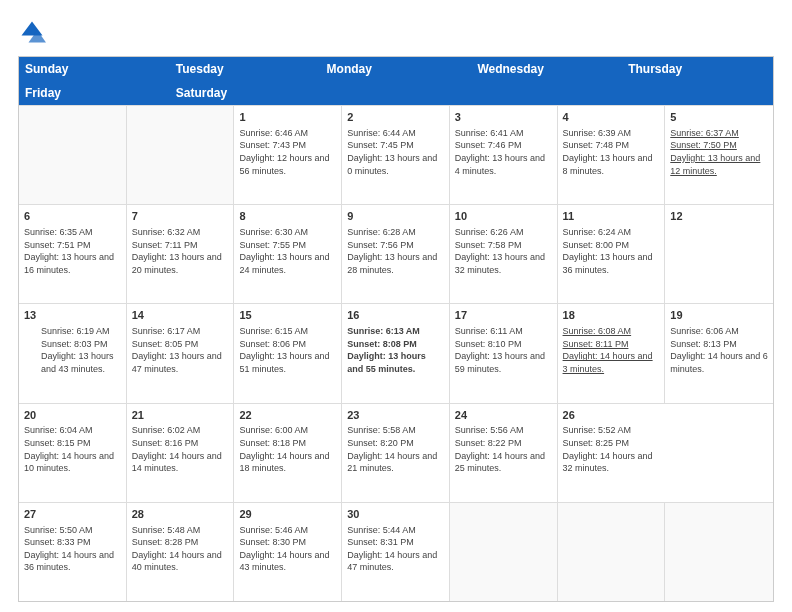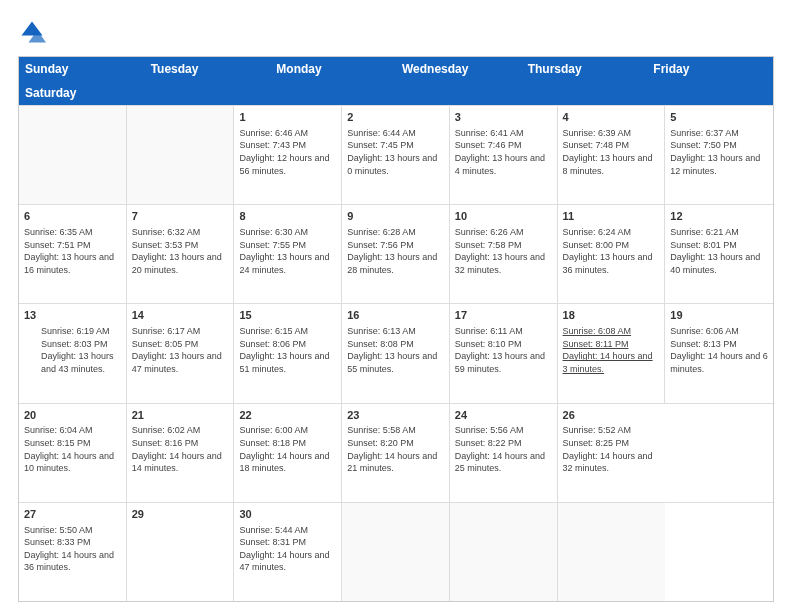--- a/index.html
+++ b/index.html
@@ -52,21 +52,21 @@
       color: #555;
     }
     .calendar {
       flex: 1;
       display: flex;
       flex-direction: column;
       border: 1px solid #ccc;
     }
     .cal-header {
       display: grid;
-      grid-template-columns: repeat(6, 1fr);
+      grid-template-columns: repeat(5, 1fr);
       background: #1565c0;
     }
     .cal-header-cell {
       color: white;
       font-size: 12px;
       font-weight: bold;
       padding: 5px 6px;
       text-align: left;
     }
     .cal-body {
@@ -161,36 +161,36 @@
 Daylight: 13 hours and 4 minutes.</div>
           </div>
           <div class="cal-cell">
             <span class="day-num">4</span>
             <div class="day-info" style="white-space: pre-line;">Sunrise: 6:39 AM
 Sunset: 7:48 PM
 Daylight: 13 hours and 8 minutes.</div>
           </div>
           <div class="cal-cell">
             <span class="day-num">5</span>
-            <div class="day-info" style="white-space: pre-line;">Sunrise: 6:37 AM
+            <div class="day-info" style="white-space: pre-line; text-decoration: underline;">Sunrise: 6:37 AM
 Sunset: 7:50 PM
 Daylight: 13 hours and 12 minutes.</div>
           </div>
         </div>
         <div class="cal-row">
           <div class="cal-cell">
             <span class="day-num">6</span>
             <div class="day-info" style="white-space: pre-line;">Sunrise: 6:35 AM
 Sunset: 7:51 PM
 Daylight: 13 hours and 16 minutes.</div>
           </div>
           <div class="cal-cell">
             <span class="day-num">7</span>
             <div class="day-info" style="white-space: pre-line;">Sunrise: 6:32 AM
-Sunset: 3:53 PM
+Sunset: 7:11 PM
 Daylight: 13 hours and 20 minutes.</div>
           </div>
           <div class="cal-cell">
             <span class="day-num">8</span>
             <div class="day-info" style="white-space: pre-line;">Sunrise: 6:30 AM
 Sunset: 7:55 PM
 Daylight: 13 hours and 24 minutes.</div>
           </div>
           <div class="cal-cell">
             <span class="day-num">9</span>
@@ -205,23 +205,20 @@
 Daylight: 13 hours and 32 minutes.</div>
           </div>
           <div class="cal-cell">
             <span class="day-num">11</span>
             <div class="day-info" style="white-space: pre-line;">Sunrise: 6:24 AM
 Sunset: 8:00 PM
 Daylight: 13 hours and 36 minutes.</div>
           </div>
           <div class="cal-cell">
             <span class="day-num">12</span>
-            <div class="day-info" style="white-space: pre-line;">Sunrise: 6:21 AM
-Sunset: 8:01 PM
-Daylight: 13 hours and 40 minutes.</div>
           </div>
         </div>
         <div class="cal-row">
           <div class="cal-cell">
             <span class="day-num">13</span>
             <div class="day-info" style="white-space: pre-line; margin-left: 17px;">Sunrise: 6:19 AM
 Sunset: 8:03 PM
 Daylight: 13 hours and 43 minutes.</div>
           </div>
           <div class="cal-cell">
@@ -231,21 +228,21 @@
 Daylight: 13 hours and 47 minutes.</div>
           </div>
           <div class="cal-cell">
             <span class="day-num">15</span>
             <div class="day-info" style="white-space: pre-line;">Sunrise: 6:15 AM
 Sunset: 8:06 PM
 Daylight: 13 hours and 51 minutes.</div>
           </div>
           <div class="cal-cell">
             <span class="day-num">16</span>
-            <div class="day-info" style="white-space: pre-line;">Sunrise: 6:13 AM
+            <div class="day-info" style="white-space: pre-line; font-weight: bold;">Sunrise: 6:13 AM
 Sunset: 8:08 PM
 Daylight: 13 hours and 55 minutes.</div>
           </div>
           <div class="cal-cell">
             <span class="day-num">17</span>
             <div class="day-info" style="white-space: pre-line;">Sunrise: 6:11 AM
 Sunset: 8:10 PM
 Daylight: 13 hours and 59 minutes.</div>
           </div>
           <div class="cal-cell">
@@ -300,21 +297,30 @@
           </div>
         </div>
         <div class="cal-row">
           <div class="cal-cell">
             <span class="day-num">27</span>
             <div class="day-info" style="white-space: pre-line;">Sunrise: 5:50 AM
 Sunset: 8:33 PM
 Daylight: 14 hours and 36 minutes.</div>
           </div>
           <div class="cal-cell">
+            <span class="day-num">28</span>
+            <div class="day-info" style="white-space: pre-line;">Sunrise: 5:48 AM
+Sunset: 8:28 PM
+Daylight: 14 hours and 40 minutes.</div>
+          </div>
+          <div class="cal-cell">
             <span class="day-num">29</span>
+            <div class="day-info" style="white-space: pre-line;">Sunrise: 5:46 AM
+Sunset: 8:30 PM
+Daylight: 14 hours and 43 minutes.</div>
           </div>
           <div class="cal-cell">
             <span class="day-num">30</span>
             <div class="day-info" style="white-space: pre-line;">Sunrise: 5:44 AM
 Sunset: 8:31 PM
 Daylight: 14 hours and 47 minutes.</div>
           </div>
           <div class="cal-cell empty"></div>
           <div class="cal-cell empty"></div>
           <div class="cal-cell empty"></div>

